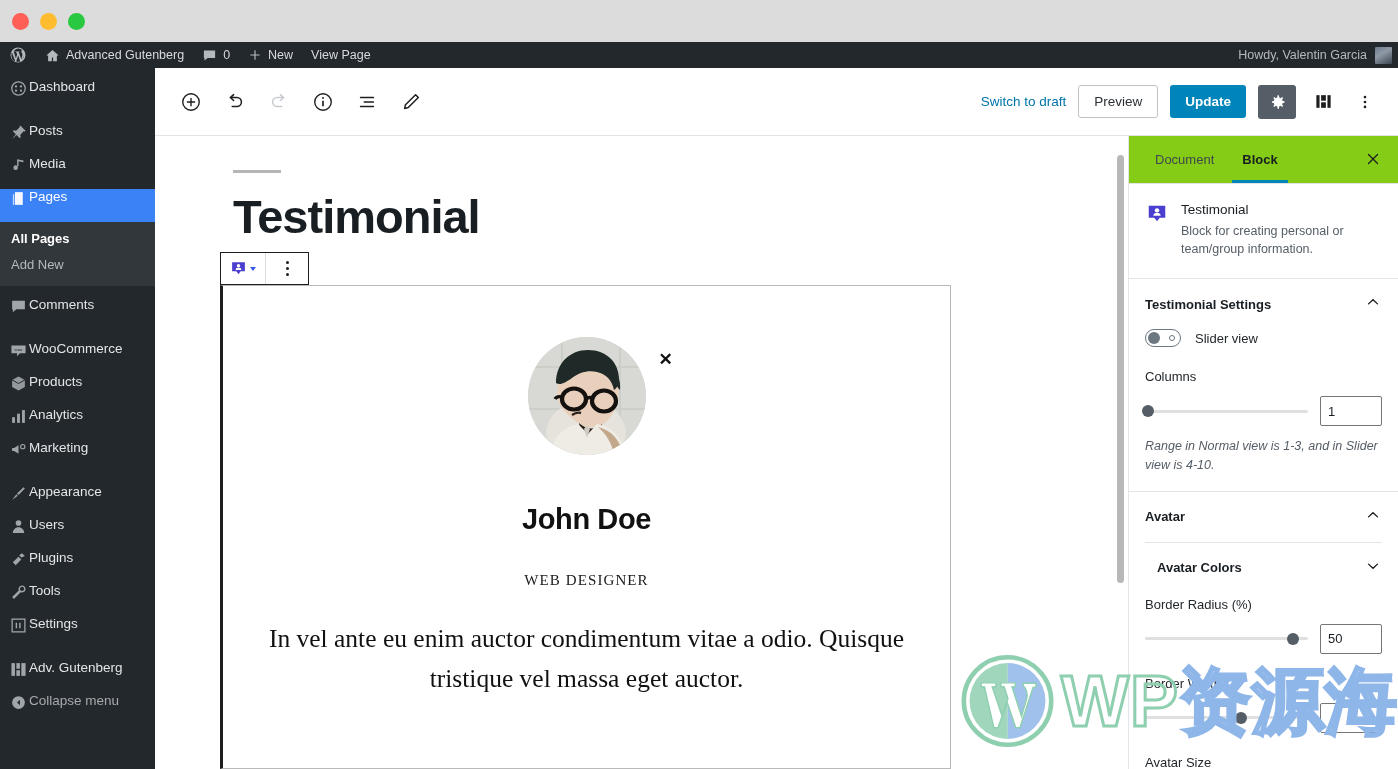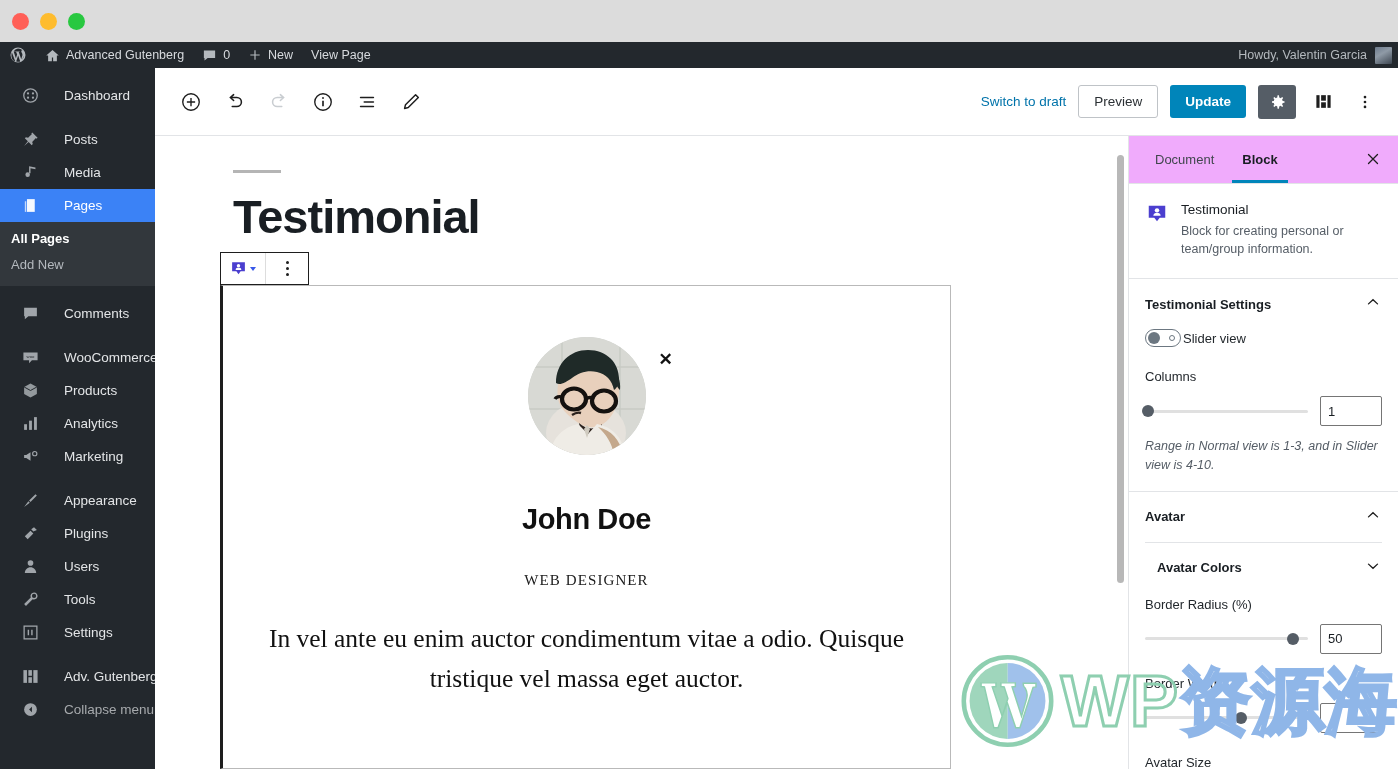--- a/index.html
+++ b/index.html
@@ -37,22 +37,22 @@
     background: linear-gradient(150deg,#6d7b8d 0%,#8f9aa6 40%,#3c4550 100%);
   }
   .wp-logo-mini { width: 18px; height: 18px; }
 
   
   #admin-menu {
     position: absolute; left: 0; top: 68px; width: 155px; height: 701px;
     background: #23282d; overflow: hidden;
   }
   .menu-item {
-    display: flex; align-items: center; gap: 25px;
-    height: 33px; padding-left: 21px;
+    display: flex; align-items: flex-start; gap: 2px;
+    height: 33px; padding-left: 9px;
     color: #e3e5e7; font-size: 13.5px; white-space: nowrap;
   }
   .menu-item.current { background: #3b82f6; color: #fff; position: relative; }
   .menu-item.current:after {
     content: ""; position: absolute; right: -8px; top: 10px;
     border: 8px solid transparent; border-left-color: #0085ba; border-right: 0;
   }
   .menu-sep { height: 11px; }
   .submenu { background: #32373c; padding: 4px 0 8px 11px; }
   .submenu .sub-item { font-size: 13px; line-height: 26px; color: #b4b9be; }
@@ -143,21 +143,21 @@
     position: absolute; left: 1117px; top: 155px; width: 7px; height: 428px;
     background: #b8b8b8; border-radius: 4px;
   }
 
   
   #settings-sidebar {
     position: absolute; left: 1128px; top: 136px; width: 270px; height: 633px;
     background: #fff; border-left: 1px solid #e2e4e7; overflow: hidden;
   }
   #sidebar-tabs {
-    height: 48px; background: #f0abfc; border-bottom: 1px solid #e2e4e7;
+    height: 48px; background: #84cc16; border-bottom: 1px solid #e2e4e7;
     display: flex; align-items: flex-end; padding: 0 16px; position: relative;
   }
   .sb-tab {
     font-size: 13px; color: #40464d; height: 47px; display: flex; align-items: center;
     padding: 0 10px; margin-right: 8px;
   }
   .sb-tab.active { color: #191e23; font-weight: bold; box-shadow: inset 0 -3px 0 #0085ba; }
   #sidebar-close { position: absolute; right: 16px; top: 14px; color: #1e1e1e; }
   #block-card { display: flex; gap: 12px; padding: 18px 16px 20px; border-bottom: 1px solid #e2e4e7; }
   .block-card-icon {
@@ -168,21 +168,21 @@
   #block-card-desc { font-size: 12.5px; color: #555d66; line-height: 1.45; }
 
   .panel-head {
     display: flex; align-items: center; justify-content: space-between;
     padding: 14px 16px; cursor: default;
   }
   .panel-head .ph-title { font-size: 13px; font-weight: bold; color: #191e23; }
   .chev { color: #1e1e1e; }
 
   .panel-body { padding: 0 16px 16px; }
-  .toggle-row { display: flex; align-items: center; gap: 2px; margin-bottom: 22px; }
+  .toggle-row { display: flex; align-items: center; gap: 14px; margin-bottom: 22px; }
   .toggle {
     width: 36px; height: 18px; border-radius: 9px; background: #fff;
     border: 1px solid #6c7781; display: flex; align-items: center; padding: 0 2px;
     position: relative;
   }
   .toggle .knob { width: 12px; height: 12px; border-radius: 50%; background: #6c7781; }
   .toggle .offdot { position: absolute; right: 5px; width: 6px; height: 6px; border-radius: 50%; border: 1.5px solid #6c7781; }
   .toggle-label { font-size: 13px; color: #23282d; }
 
   .field-label { font-size: 13px; color: #23282d; margin-bottom: 12px; }
@@ -377,34 +377,34 @@
       <svg width="17" height="17" viewBox="0 0 24 24" fill="#a0a5aa">
           <path d="M19 3l-9 9 2 2 9-9zM9 13l-6 8 8-6z"></path>
         </svg>
     </span>
     <span>Appearance</span>
   </div>
 
   <div class="menu-item">
     <span class="mi-icon">
       <svg width="17" height="17" viewBox="0 0 24 24" fill="#a0a5aa">
-          <path d="M17 3l4 4-5 2-3-3zM12 8l4 4-8 8-4-4z"></path>
-        </svg>
-    </span>
-    <span>Plugins</span>
-  </div>
-
-  <div class="menu-item">
-    <span class="mi-icon">
-      <svg width="17" height="17" viewBox="0 0 24 24" fill="#a0a5aa">
           <circle cx="12" cy="7" r="4"></circle>
           <path d="M4 21c0-4.4 3.6-8 8-8s8 3.6 8 8z"></path>
         </svg>
     </span>
     <span>Users</span>
+  </div>
+
+  <div class="menu-item">
+    <span class="mi-icon">
+      <svg width="17" height="17" viewBox="0 0 24 24" fill="#a0a5aa">
+          <path d="M17 3l4 4-5 2-3-3zM12 8l4 4-8 8-4-4z"></path>
+        </svg>
+    </span>
+    <span>Plugins</span>
   </div>
 
   <div class="menu-item">
     <span class="mi-icon">
       <svg width="17" height="17" viewBox="0 0 24 24" fill="#a0a5aa">
           <path d="M17 2a5 5 0 00-4.6 7L3 18.4 5.6 21l9.4-9.4A5 5 0 1017 2zm0 2a3 3 0 110 6 3 3 0 010-6z"></path>
         </svg>
     </span>
     <span>Tools</span>
   </div>

